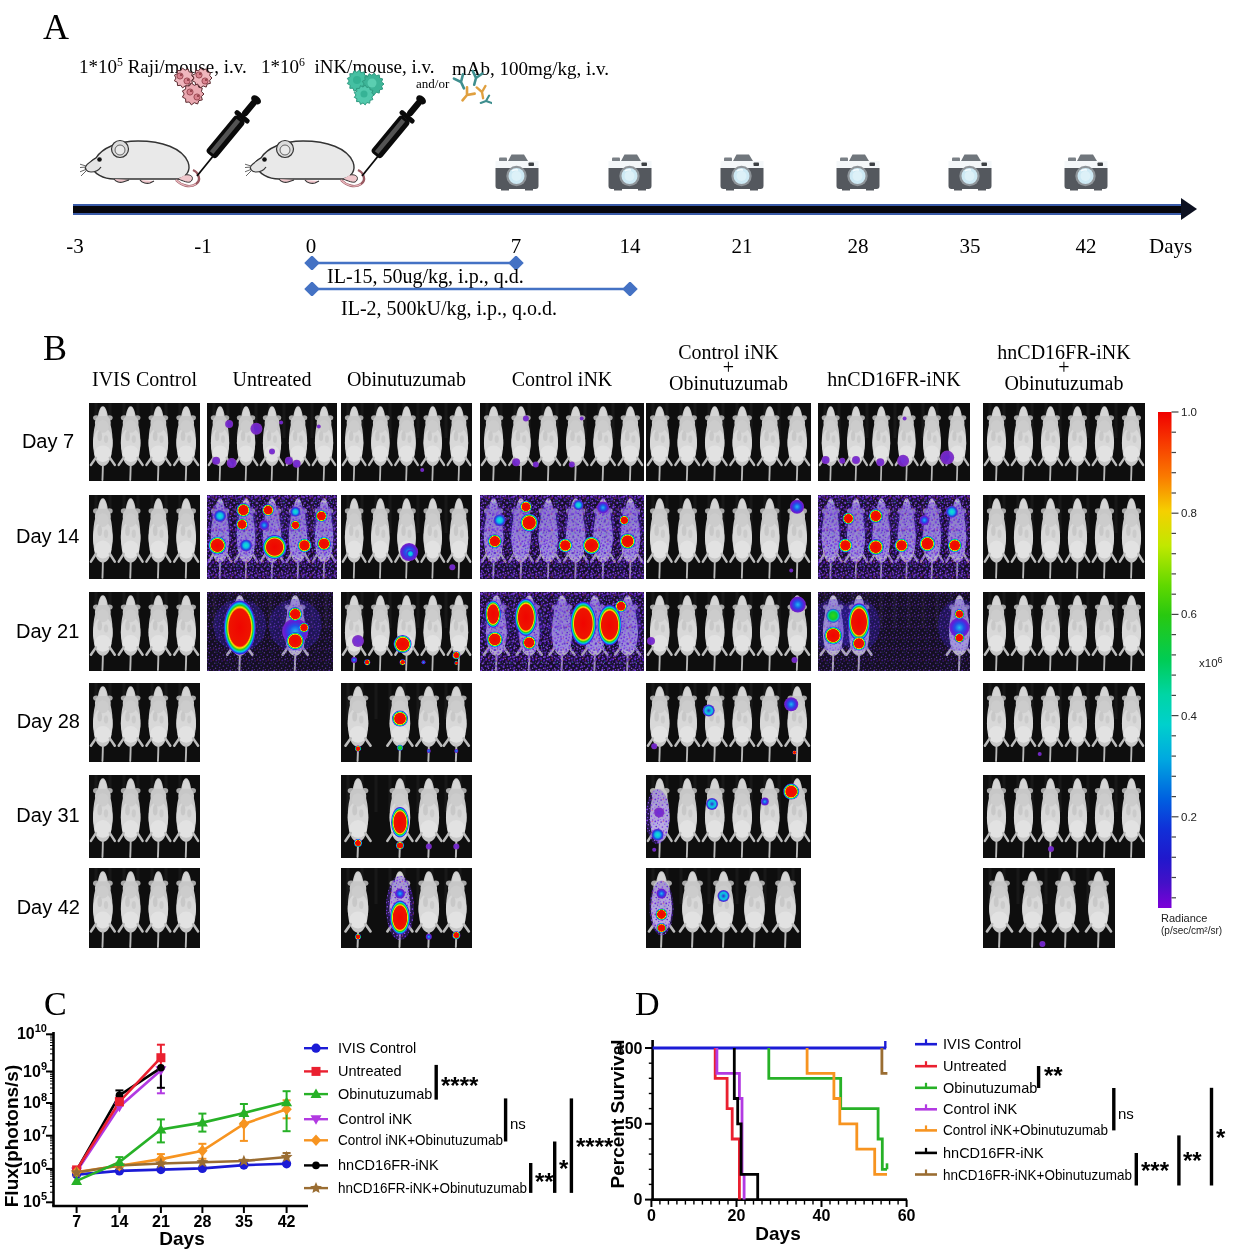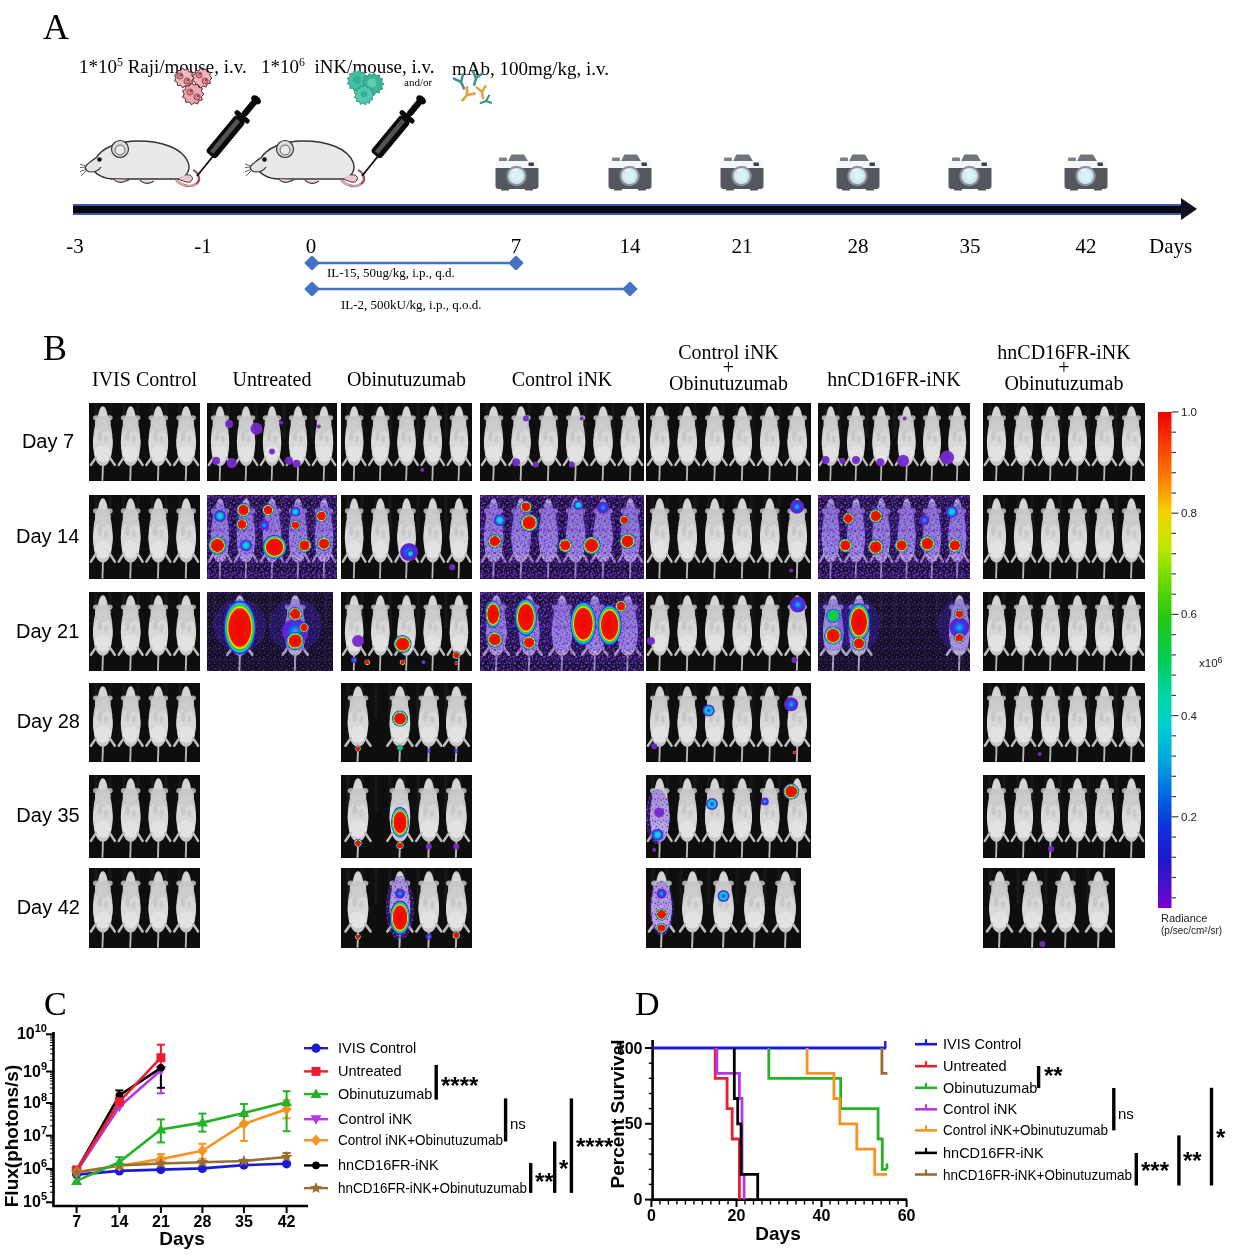--- a/index.html
+++ b/index.html
@@ -2,32 +2,32 @@
 <html><head><meta charset="utf-8">
 <style>
 html,body{margin:0;padding:0;background:#fff;}
 #page{position:relative;width:1233px;height:1260px;background:#fff;overflow:hidden;
   font-family:"Liberation Serif",serif;}
 .abs{position:absolute;}
 .plab{font-family:"Liberation Serif",serif;font-size:36px;color:#000;}
 .t19{font-family:"Liberation Serif",serif;font-size:19px;color:#000;white-space:nowrap;margin-top:8px;}
 .t20{font-family:Liberation Sans, sans-serif;font-size:20px;color:#000;white-space:nowrap;}
 .t21{font-family:"Liberation Serif",serif;font-size:21px;color:#000;white-space:nowrap;}
-.t17{font-family:"Liberation Serif",serif;font-size:13px;color:#000;white-space:nowrap;}
+.t17{font-family:"Liberation Serif",serif;font-size:20px;color:#000;white-space:nowrap;}
 .hdr{font-family:"Liberation Serif",serif;font-size:20px;color:#000;white-space:nowrap;text-align:center;}
 .ctr{transform:translateX(-50%);}
 sup{font-size:62%;}
 </style></head><body>
 <div id="page">
 
 <div class="abs plab" style="left:43px;top:6px">A</div>
 <div class="abs t19" style="left:79px;top:48px">1*10<sup>5</sup> Raji/mouse, i.v.</div>
 <div class="abs t19" style="left:261px;top:48px">1*10<sup>6</sup>&nbsp; iNK/mouse, i.v.</div>
 <div class="abs t19" style="left:452px;top:50px">mAb, 100mg/kg, i.v.</div>
-<div class="abs" style="left:404px;top:76px;font-size:11px;font-family:'Liberation Serif',serif">and/or</div>
+<div class="abs" style="left:416px;top:76px;font-size:13px;font-family:'Liberation Serif',serif">and/or</div>
 <svg style="position:absolute;left:170px;top:66px" width="46" height="42" viewBox="0 0 46 42">
 <polygon points="24.0,12.0 21.7,14.3 22.4,17.4 19.2,18.0 18.2,21.1 15.1,19.9 12.6,21.9 10.7,19.3 7.5,19.6 7.3,16.3 4.4,14.8 6.0,12.0 4.4,9.2 7.3,7.7 7.5,4.4 10.7,4.7 12.6,2.1 15.1,4.1 18.2,2.9 19.2,6.0 22.4,6.6 21.7,9.7" fill="#efb6bd" stroke="#5a2b30" stroke-width="1"></polygon>
 <polygon points="42.0,12.0 39.7,14.3 40.4,17.4 37.2,18.0 36.2,21.1 33.1,19.9 30.6,21.9 28.7,19.3 25.5,19.6 25.3,16.3 22.4,14.8 24.0,12.0 22.4,9.2 25.3,7.7 25.5,4.4 28.7,4.7 30.6,2.1 33.1,4.1 36.2,2.9 37.2,6.0 40.4,6.6 39.7,9.7" fill="#efb6bd" stroke="#5a2b30" stroke-width="1"></polygon>
 <polygon points="34.0,28.0 31.4,30.5 32.3,33.9 28.8,34.7 27.6,38.0 24.3,36.7 21.4,38.9 19.3,36.0 15.8,36.3 15.6,32.8 12.4,31.1 14.2,28.0 12.4,24.9 15.6,23.2 15.8,19.7 19.3,20.0 21.4,17.1 24.3,19.3 27.6,18.0 28.8,21.3 32.3,22.1 31.4,25.5" fill="#eaa9b1" stroke="#5a2b30" stroke-width="1"></polygon>
 <circle cx="10" cy="10" r="3.1" fill="#d9828e" stroke="#8c3a44" stroke-width="0.8"></circle>
 <circle cx="11" cy="9" r="1.1" fill="#8c3a44"></circle>
 <circle cx="17" cy="15" r="3.1" fill="#d9828e" stroke="#8c3a44" stroke-width="0.8"></circle>
 <circle cx="18" cy="14" r="1.1" fill="#8c3a44"></circle>
 <circle cx="29" cy="9" r="3.1" fill="#d9828e" stroke="#8c3a44" stroke-width="0.8"></circle>
 <circle cx="30" cy="8" r="1.1" fill="#8c3a44"></circle>
@@ -212,21 +212,21 @@
 <div class="abs hdr ctr" style="left:728.5px;top:341px">Control iNK</div>
 <div class="abs hdr ctr" style="left:728.5px;top:356px">+</div>
 <div class="abs hdr ctr" style="left:728.5px;top:372px">Obinutuzumab</div>
 <div class="abs hdr ctr" style="left:1064.0px;top:341px">hnCD16FR-iNK</div>
 <div class="abs hdr ctr" style="left:1064.0px;top:356px">+</div>
 <div class="abs hdr ctr" style="left:1064.0px;top:372px">Obinutuzumab</div>
 <div class="abs t20" style="left:16px;top:430px;width:64px;text-align:center">Day 7</div>
 <div class="abs t20" style="left:16px;top:525px;width:64px;text-align:left">Day 14</div>
 <div class="abs t20" style="left:16px;top:620px;width:64px;text-align:left">Day 21</div>
 <div class="abs t20" style="left:16px;top:710px;width:64px;text-align:right">Day 28</div>
-<div class="abs t20" style="left:16px;top:804px;width:64px;text-align:center">Day 35</div>
+<div class="abs t20" style="left:16px;top:804px;width:64px;text-align:center">Day 31</div>
 <div class="abs t20" style="left:16px;top:896px;width:64px;text-align:right">Day 42</div>
 <svg width="0" height="0" style="position:absolute">
 <defs>
 <g id="mouse">
 <ellipse cx="7.8" cy="14.2" rx="3.2" ry="2.6" fill="#a8a8a8"></ellipse>
 <ellipse cx="20.2" cy="14.2" rx="3.2" ry="2.6" fill="#a8a8a8"></ellipse>
 <path d="M14,2.2 C12.5,2.2 11.2,4.1 10.3,7.4 C9.8,9.3 9.3,11.3 9.2,13.0 C7.2,14.4 6.0,17.6 6.6,21.5 C5.2,27.0 4.4,34.5 4.8,43 C5.2,51.5 6.8,58 9.6,61.2 C10.8,62.6 12.6,63.6 14,63.6 C15.4,63.6 17.2,62.6 18.4,61.2 C21.2,58 22.8,51.5 23.2,43 C23.6,34.5 22.8,27.0 21.4,21.5 C22.0,17.6 20.8,14.4 18.8,13.0 C18.7,11.3 18.2,9.3 17.7,7.4 C16.8,4.1 15.5,2.2 14,2.2 Z" fill="#c7c7c7"></path>
 <path d="M14,3.2 C12.9,3.2 11.8,4.9 11.1,7.8 C10.7,9.5 10.4,10.9 10.3,12.2 L17.7,12.2 C17.6,10.9 17.3,9.5 16.9,7.8 C16.2,4.9 15.1,3.2 14,3.2 Z" fill="#d5d5d5"></path>
 <ellipse cx="14" cy="40" rx="9.4" ry="16" fill="#d8d8d8"></ellipse>
 <ellipse cx="14" cy="23" rx="5.6" ry="6.5" fill="#cccccc"></ellipse>

